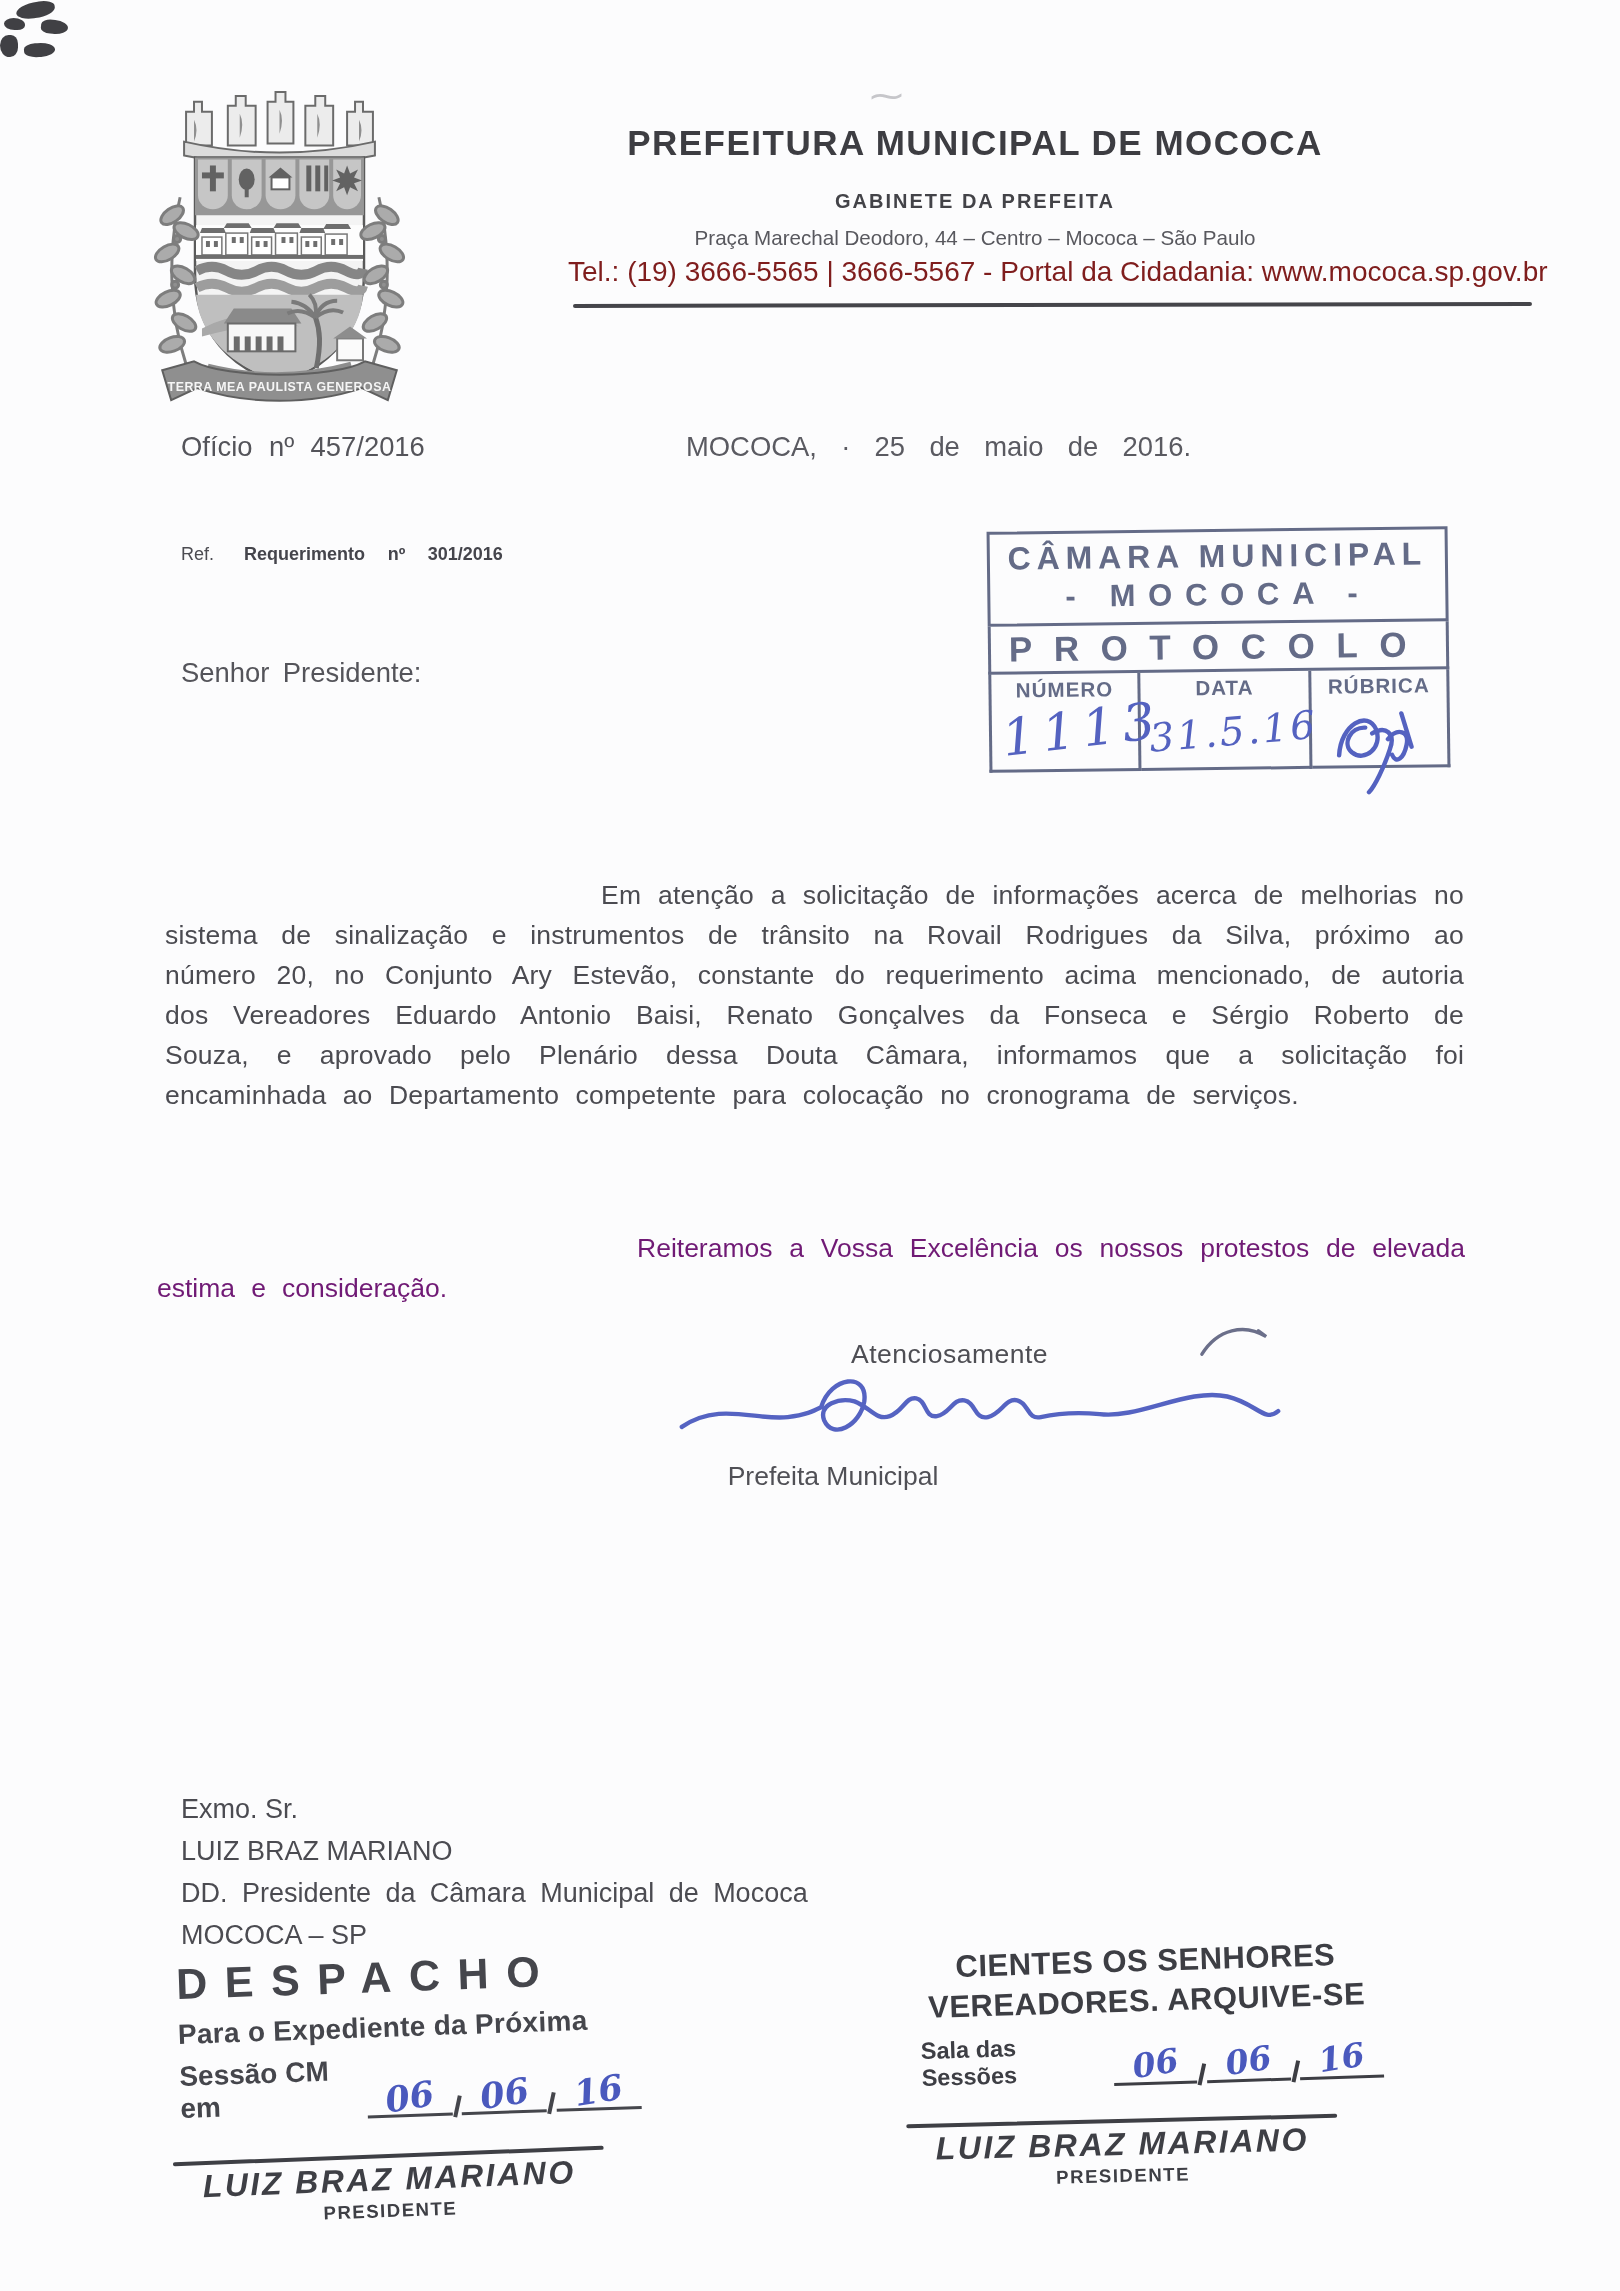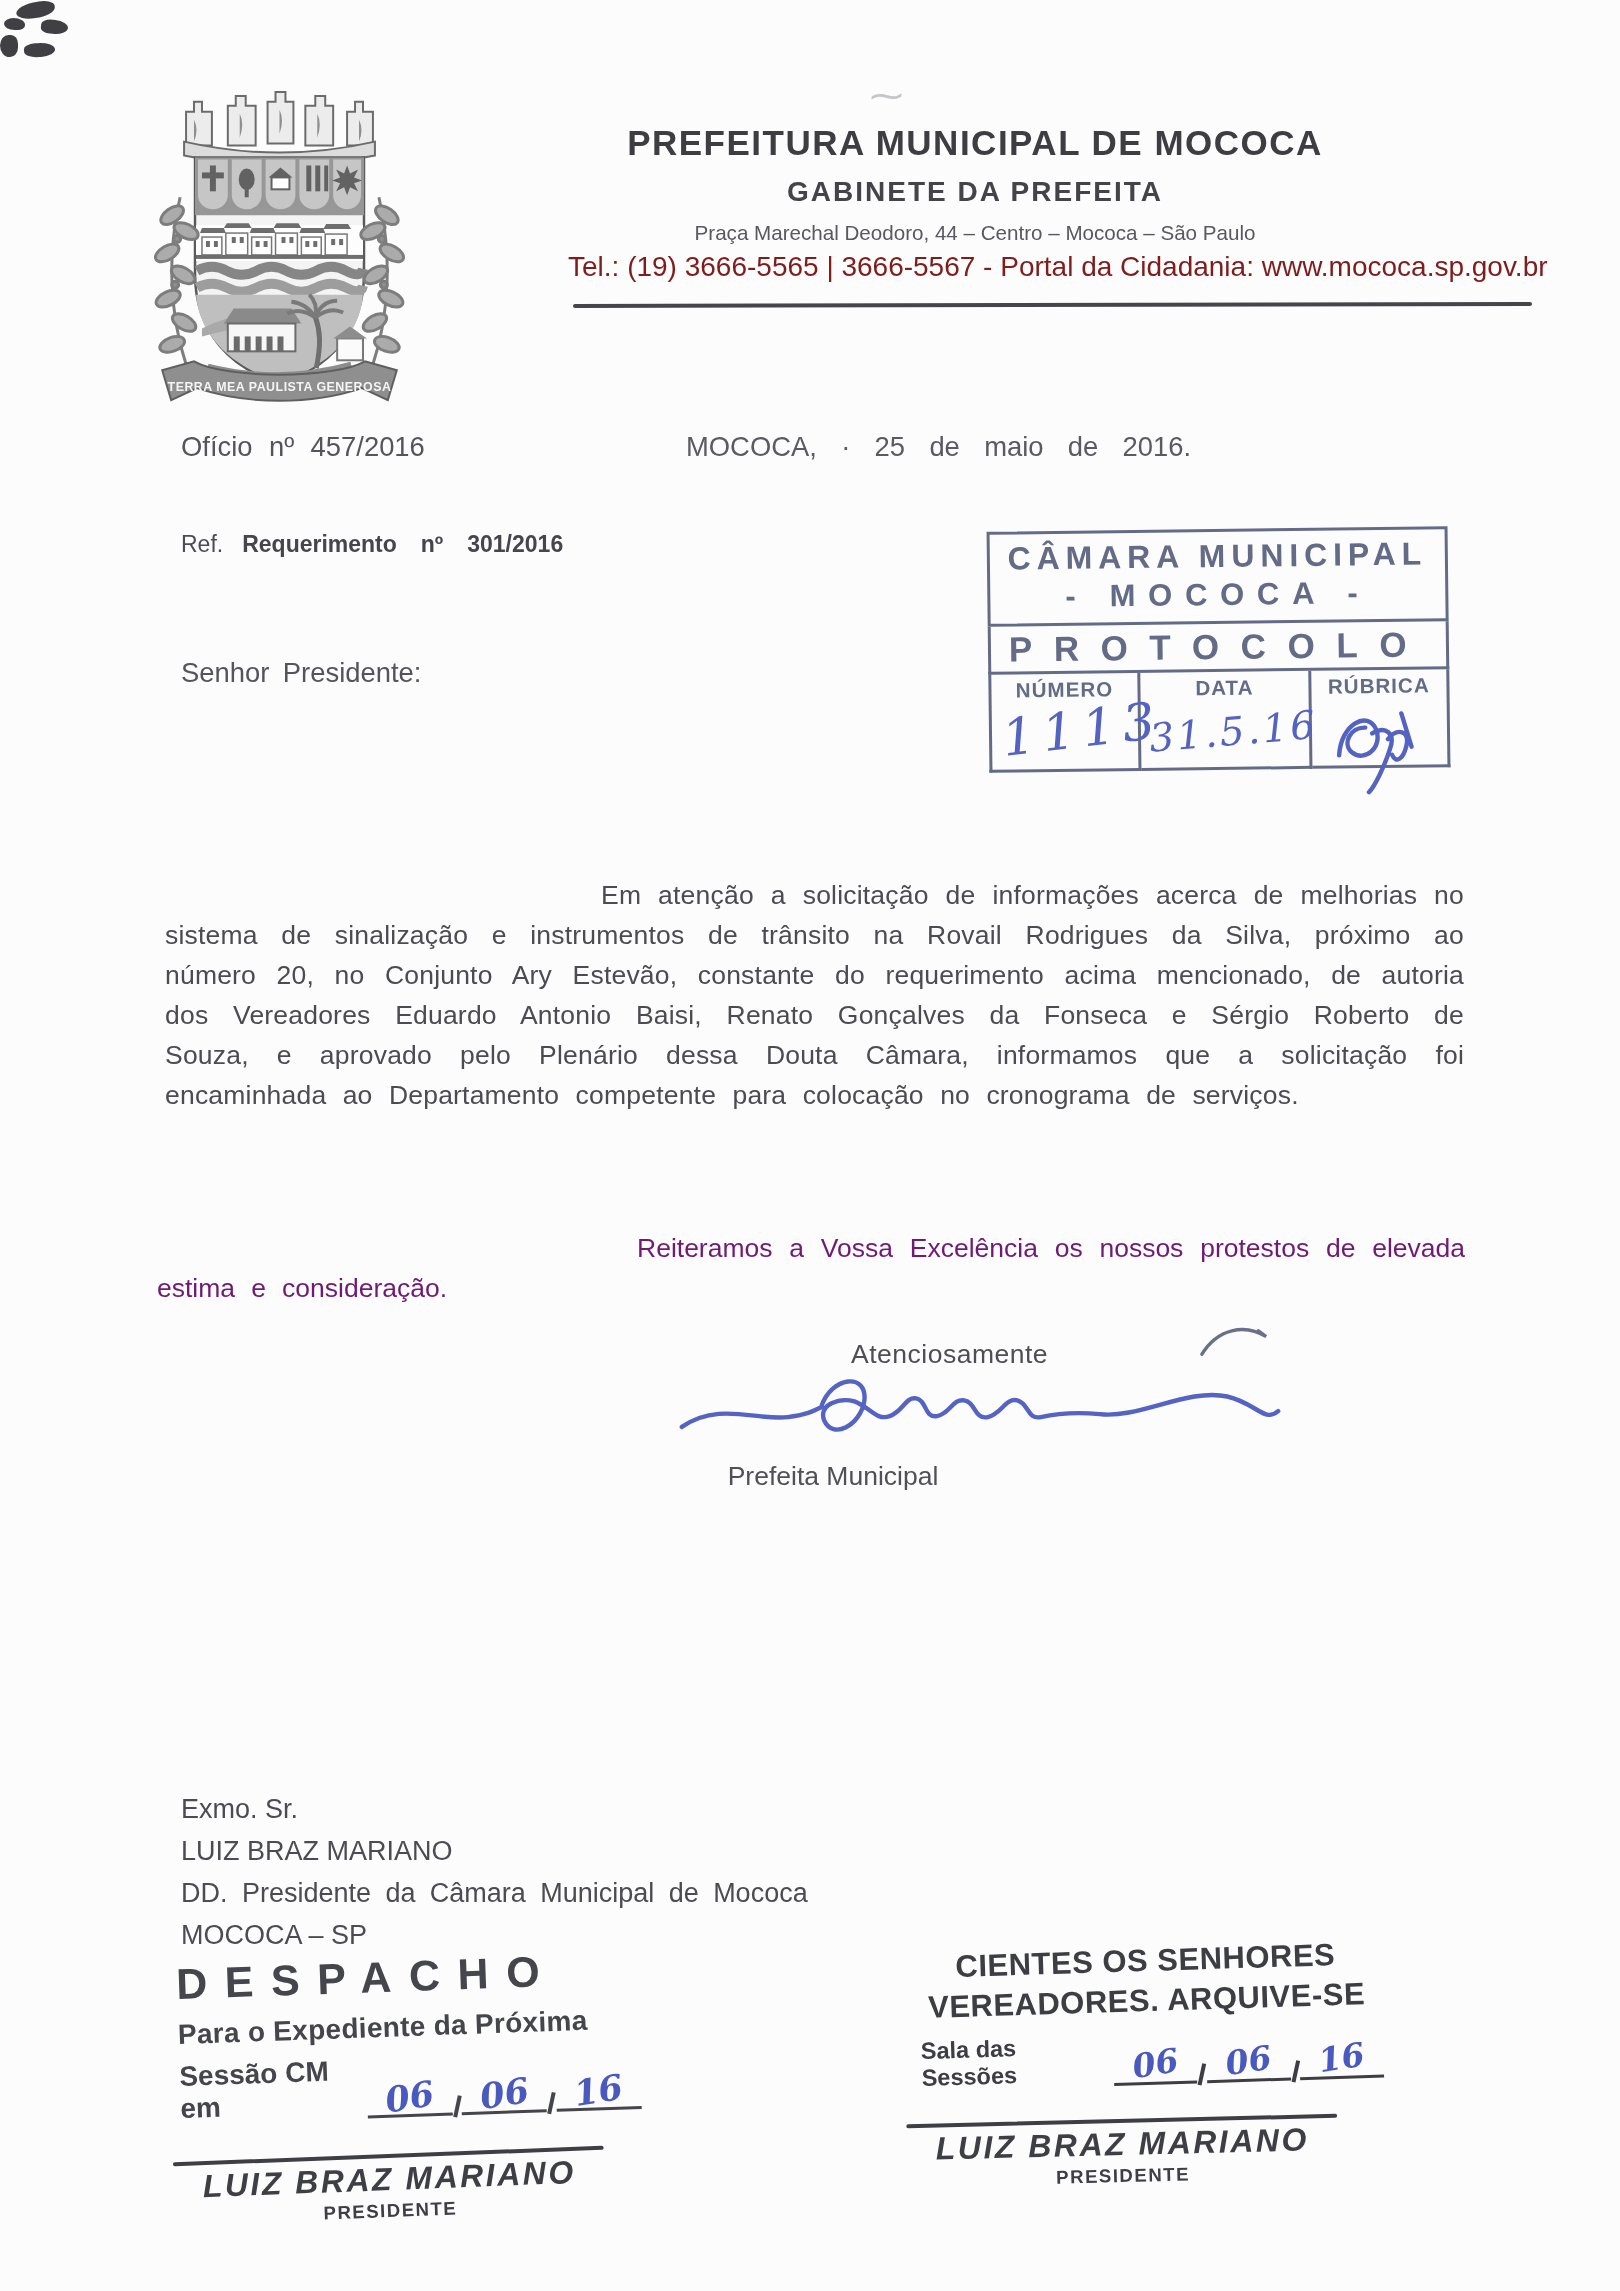--- a/index.html
+++ b/index.html
@@ -20,29 +20,29 @@
   .b2 { left:3.9px;  top:17.6px; width:21.6px; height:12.7px; border-radius:50% 60% 40% 55%; }
   .b3 { left:41px; top:19.6px; width:27.4px; height:13.7px; border-radius:45% 55% 60% 40%; transform:rotate(6deg);}
   .b4 { left:0px;  top:35px; width:17.6px; height:21.6px; border-radius:55% 45% 50% 60%; }
   .b5 { left:23.5px; top:43px; width:31px; height:13.7px; border-radius:40% 60% 50% 50%; transform:rotate(-5deg);}
   .smudge { position:absolute; left:870px; top:76px; color:#c6c6ca; font-size:33px; }
 
   
   .crest { left:147px; top:80px; }
   .header-text { left:568px; top:123px; width:814px; text-align:center; }
   .h-title    { font-size:35px; font-weight:bold; letter-spacing:1.5px; color:#3d3d42; }
-  .h-subtitle { font-size:28px; font-weight:bold; letter-spacing:2px; color:#434348; margin-top:13px; }
+  .h-subtitle { font-size:20px; font-weight:bold; letter-spacing:2px; color:#434348; margin-top:27px; }
   .h-address  { font-size:20.6px; color:#58585e; margin-top:12.7px; }
   .h-contact  { font-size:28px; color:#7f1d1d; margin-top:5.9px; white-space:nowrap; }
   .h-rule { left:573px; top:303px; width:959px; height:3.9px; background:#45454a; transform:rotate(-.12deg); border-radius:2px;}
 
   
   .oficio   { left:181px; top:431px; font-size:27.4px; color:#54545a; word-spacing:8.8px; }
   .citydate { left:686px; top:431px; font-size:27.4px; color:#5a5a61; word-spacing:16.7px; }
-  .refline  { left:181px; top:531px; font-size:23px; color:#4c4c52; display:flex; gap:19px; }
+  .refline  { left:181px; top:544px; font-size:18px; color:#4c4c52; display:flex; gap:30px; }
   .refline .val { font-weight:bold; word-spacing:17.6px; color:#45454c; }
   .salutation { left:181px; top:657px; font-size:27.4px; color:#54545a; word-spacing:5.9px; }
 
   
   .pstamp { left:988px; top:529px; width:461px; color:#5b6380; transform:rotate(-.7deg); opacity:.94; }
   .pstamp .box1 { border:3.9px solid #5b6380; padding:5.9px 3.9px 7.8px; text-align:center; }
   .pstamp .org1 { font-size:32px; font-weight:bold; letter-spacing:5.9px; }
   .pstamp .org2 { font-size:31px; font-weight:bold; letter-spacing:12.7px; margin-top:2px; }
   .pstamp .box2 { border:3.9px solid #5b6380; border-top:none; padding:2.9px 3.9px; text-align:center;
                   font-size:35px; font-weight:bold; letter-spacing:21.6px; white-space:nowrap; overflow:visible;}

